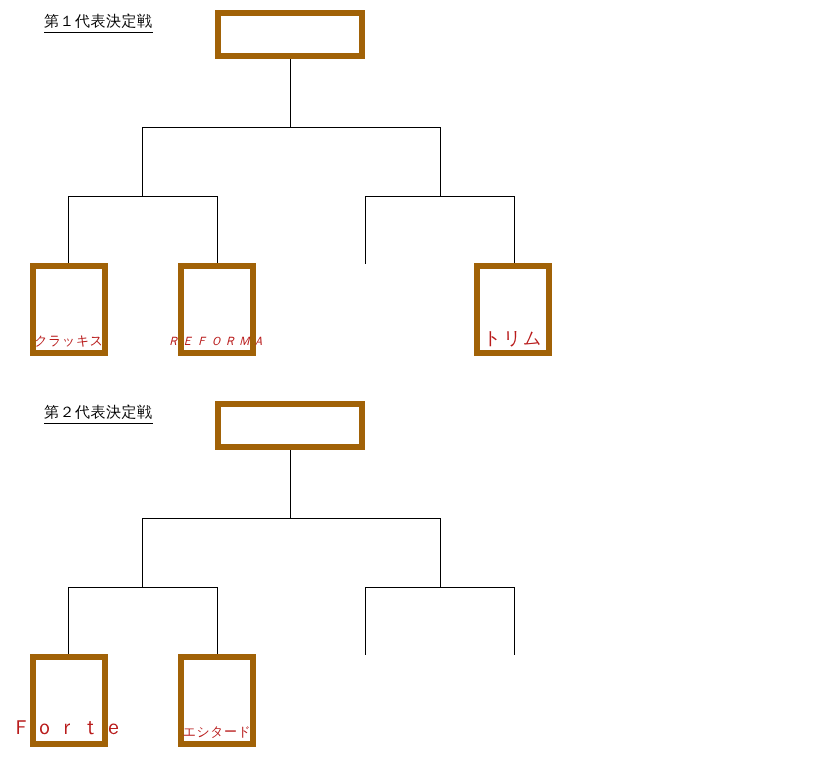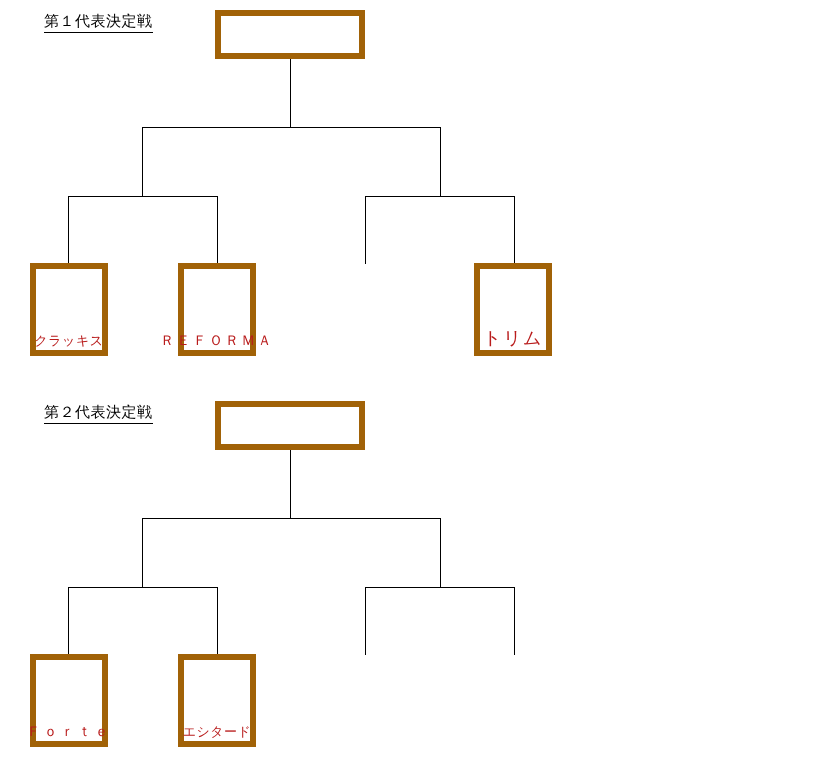--- a/index.html
+++ b/index.html
@@ -76,22 +76,22 @@
 
   .team-box .team-label {
     display: block;
     white-space: nowrap;
   }
 
   
   .label-kana-md   { font-size: 13px; letter-spacing: 0.5px; }
   .label-kana-lg   { font-size: 18px; letter-spacing: 1.5px; margin-top: 20px; }
   .label-kanji-lg  { font-size: 18px; letter-spacing: 1.5px; }
-  .label-latin-sm  { font-size: 14px; letter-spacing: 2.2px; }
-  .label-latin-md  { font-size: 14px; letter-spacing: 3px; font-family: Liberation Mono, monospace; }
+  .label-latin-sm  { font-size: 12px; letter-spacing: 2.2px; font-style: italic; }
+  .label-latin-md  { font-size: 20px; letter-spacing: 3px; font-family: Liberation Mono, monospace; }
 
   .team-1 { left: 24px; }
   .team-2 { left: 172px; }
   .team-3 { left: 320px; }
   .team-4 { left: 468px; }
 
   
   .line {
     position: absolute;
     background: #000000;

